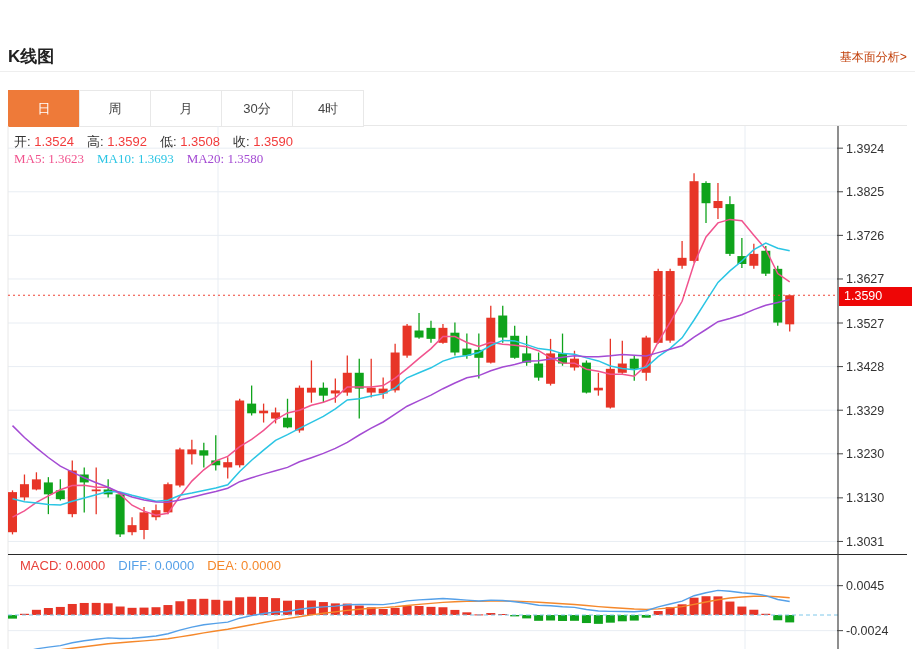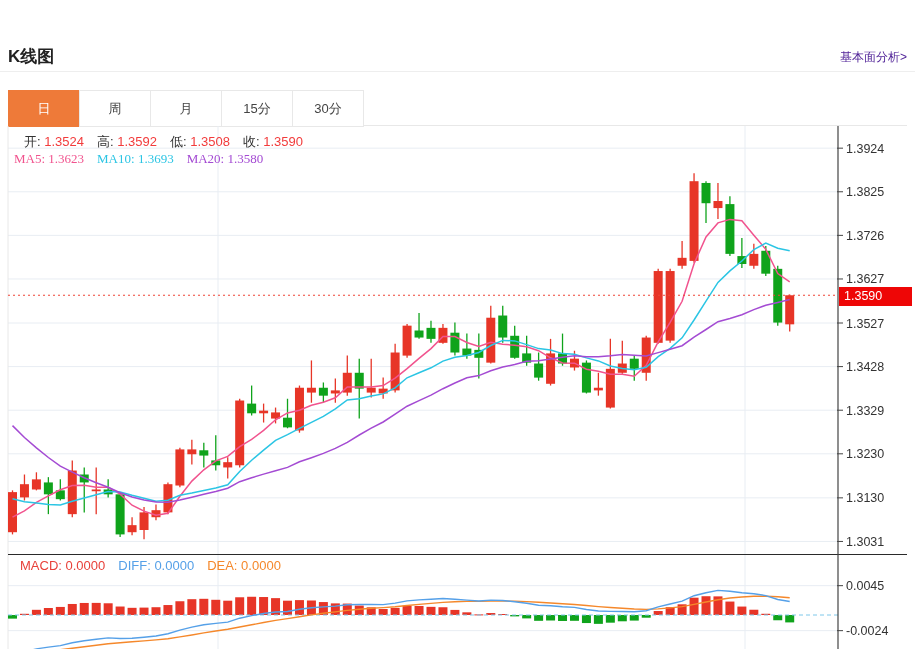--- a/index.html
+++ b/index.html
@@ -1,46 +1,46 @@
 <!DOCTYPE html>
 <html><head>
 <meta charset="utf-8">
 <style>
   html,body{margin:0;padding:0;background:#fff;}
   #app{position:relative;width:915px;height:649px;background:#fff;font-family:"Liberation Sans",sans-serif;overflow:hidden;margin-top:38px;}
   .hdr-title{position:absolute;left:8px;top:7px;font-size:17px;font-weight:bold;color:#222;}
-  .hdr-link{position:absolute;right:8px;top:11px;font-size:12px;color:#4c1d95;cursor:pointer;}
+  .hdr-link{position:absolute;right:8px;top:11px;font-size:12px;color:#c2410c;cursor:pointer;font-family:Liberation Mono, monospace;}
   .hdr-divider{position:absolute;left:0;top:33px;width:915px;border-bottom:1px solid #eee;}
   #tabbar{position:absolute;left:8px;top:52px;width:899px;display:flex;}
   .tab{width:70px;height:35px;line-height:35px;text-align:center;font-size:13px;color:#444;background:#fff;border:1px solid #e8e8e8;margin-left:-1px;box-sizing:content-box;cursor:pointer;}
   .tab:first-child{margin-left:0;}
   .tab.active{background:#ee7a39;border-color:#ee7a39;color:#fff;}
   .tab-filler{flex:1;height:35px;border-bottom:1px solid #e8e8e8;}
   #chart-svg{position:absolute;left:0;top:0;}
   .legend-row{position:absolute;font-size:13px;white-space:nowrap;}
-  #ohlc-legend{left:24px;top:95px;text-align:right;}
+  #ohlc-legend{left:14px;top:95px;text-align:right;}
   #ma-legend{left:14px;top:113px;font-family:Liberation Serif, serif;}
   #macd-legend{left:20px;top:520px;}
   .lg-item{display:inline-block;margin-right:13px;}
   .lg-label{color:#333;}
   .price-tag{position:absolute;left:839px;top:249px;width:73px;height:19px;line-height:19px;background:#ee0606;color:#fff;font-size:12.5px;padding-left:5px;box-sizing:border-box;}
 </style>
 </head>
 <body>
 
 <div id="app">
   <div class="hdr-title">K线图</div>
   <div class="hdr-link">基本面分析&gt;</div>
   <div class="hdr-divider"></div>
   <div id="tabbar">
       <div class="tab active">日</div>
       <div class="tab">周</div>
       <div class="tab">月</div>
-      <div class="tab">15分</div>
       <div class="tab">30分</div>
+      <div class="tab">4时</div>
       <div class="tab-filler"></div>
     </div>
   <svg id="chart-svg" width="915" height="649">
       <defs>
         <clipPath id="clip-main">
           <rect x="8" y="88" width="830" height="428"></rect>
         </clipPath>
         <clipPath id="clip-macd">
           <rect x="8" y="517" width="830" height="129"></rect>
         </clipPath>

